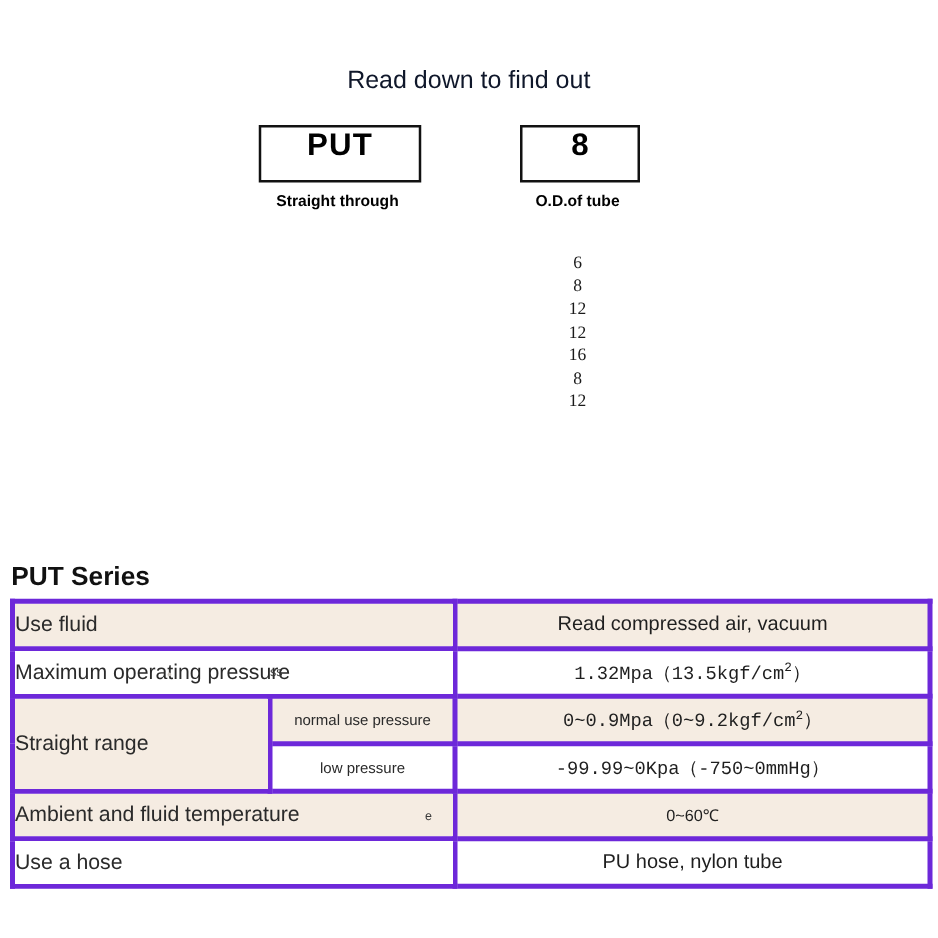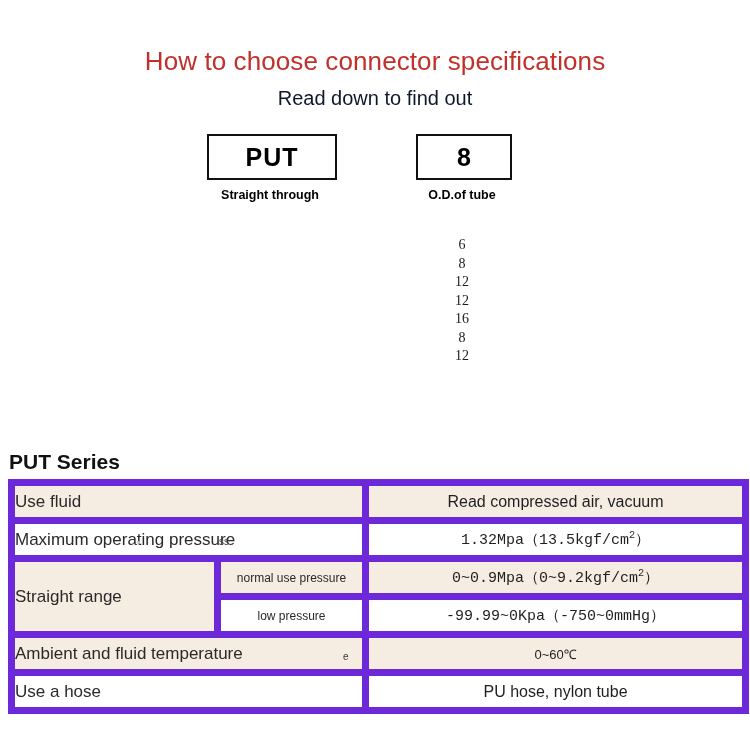--- a/index.html
+++ b/index.html
@@ -40,21 +40,21 @@
   .code-area {
     position: relative;
     height: 190px;
     margin-top: 22px;
   }
   .code-box {
     position: absolute;
     border: 2px solid #111111;
     background: #ffffff;
     display: flex;
-    align-items: center;
+    align-items: flex-start;
     justify-content: center;
     font-weight: bold;
     color: #000000;
   }
   .code-box-put {
     left: 207px;
     top: 0px;
     width: 126px;
     height: 42px;
     font-size: 25px;
@@ -111,21 +111,21 @@
   
   .spec-table {
     position: absolute;
     left: 8px;
     top: 479px;
     width: 734px;
     border-collapse: collapse;
     table-layout: fixed;
   }
   .spec-table td {
-    border: 7px solid #6d28d9;
+    border: 4px solid #6d28d9;
     padding: 0;
     vertical-align: middle;
     margin-top: 34px;
   }
   .row-beige td { background: #f5ece2; }
   .row-white td { background: #ffffff; }
 
   .cell-label {
     font-size: 17px;
     color: #2a2a2a;
@@ -177,21 +177,20 @@
     height: 3px;
     background: #c9c4bd;
     border-radius: 50%;
   }
   sup { font-size: 0.68em; vertical-align: super; }
 </style>
 </head>
 <body>
 
 <div class="header">
-  <div class="title">How to choose connector specifications</div>
   <div class="subtitle">Read down to find out</div>
 </div>
 
 <div class="code-area">
 
   <div class="code-box code-box-put">
     <span>PUT</span>
   </div>
   <div class="code-caption cap-put">Straight through</div>
 

